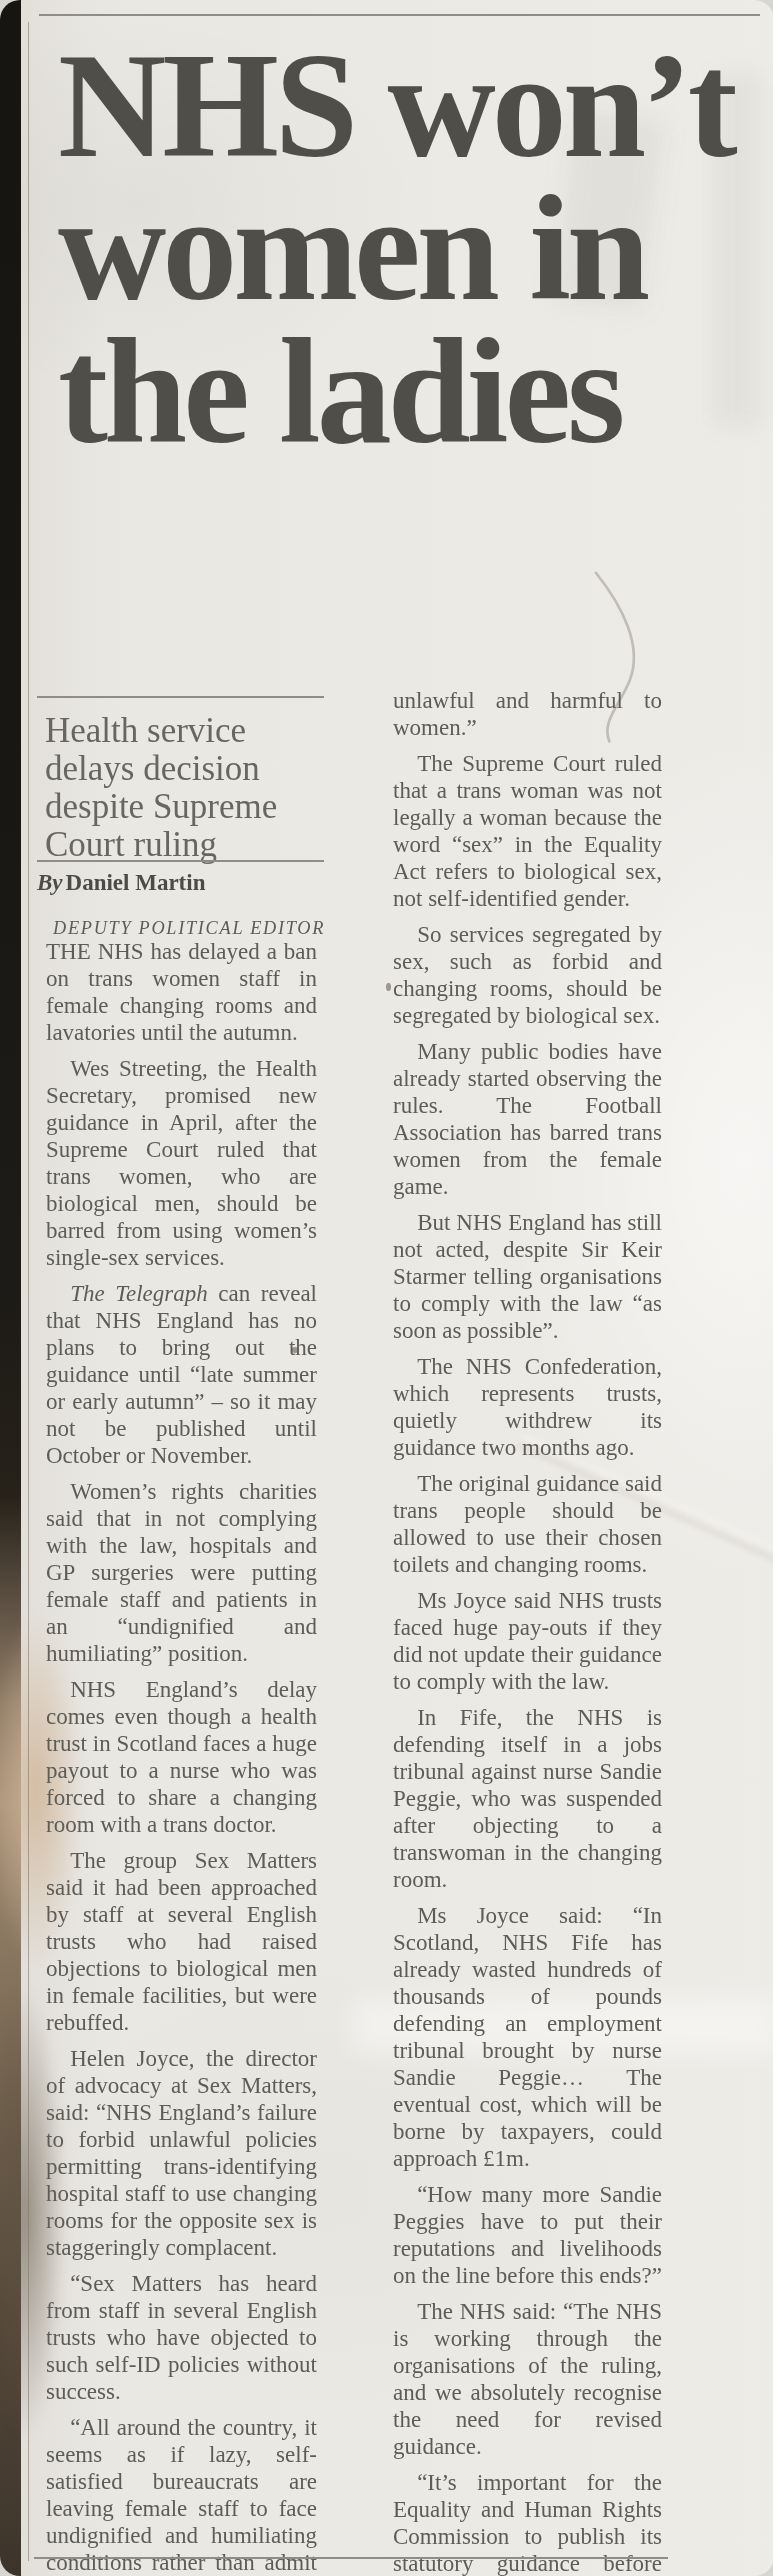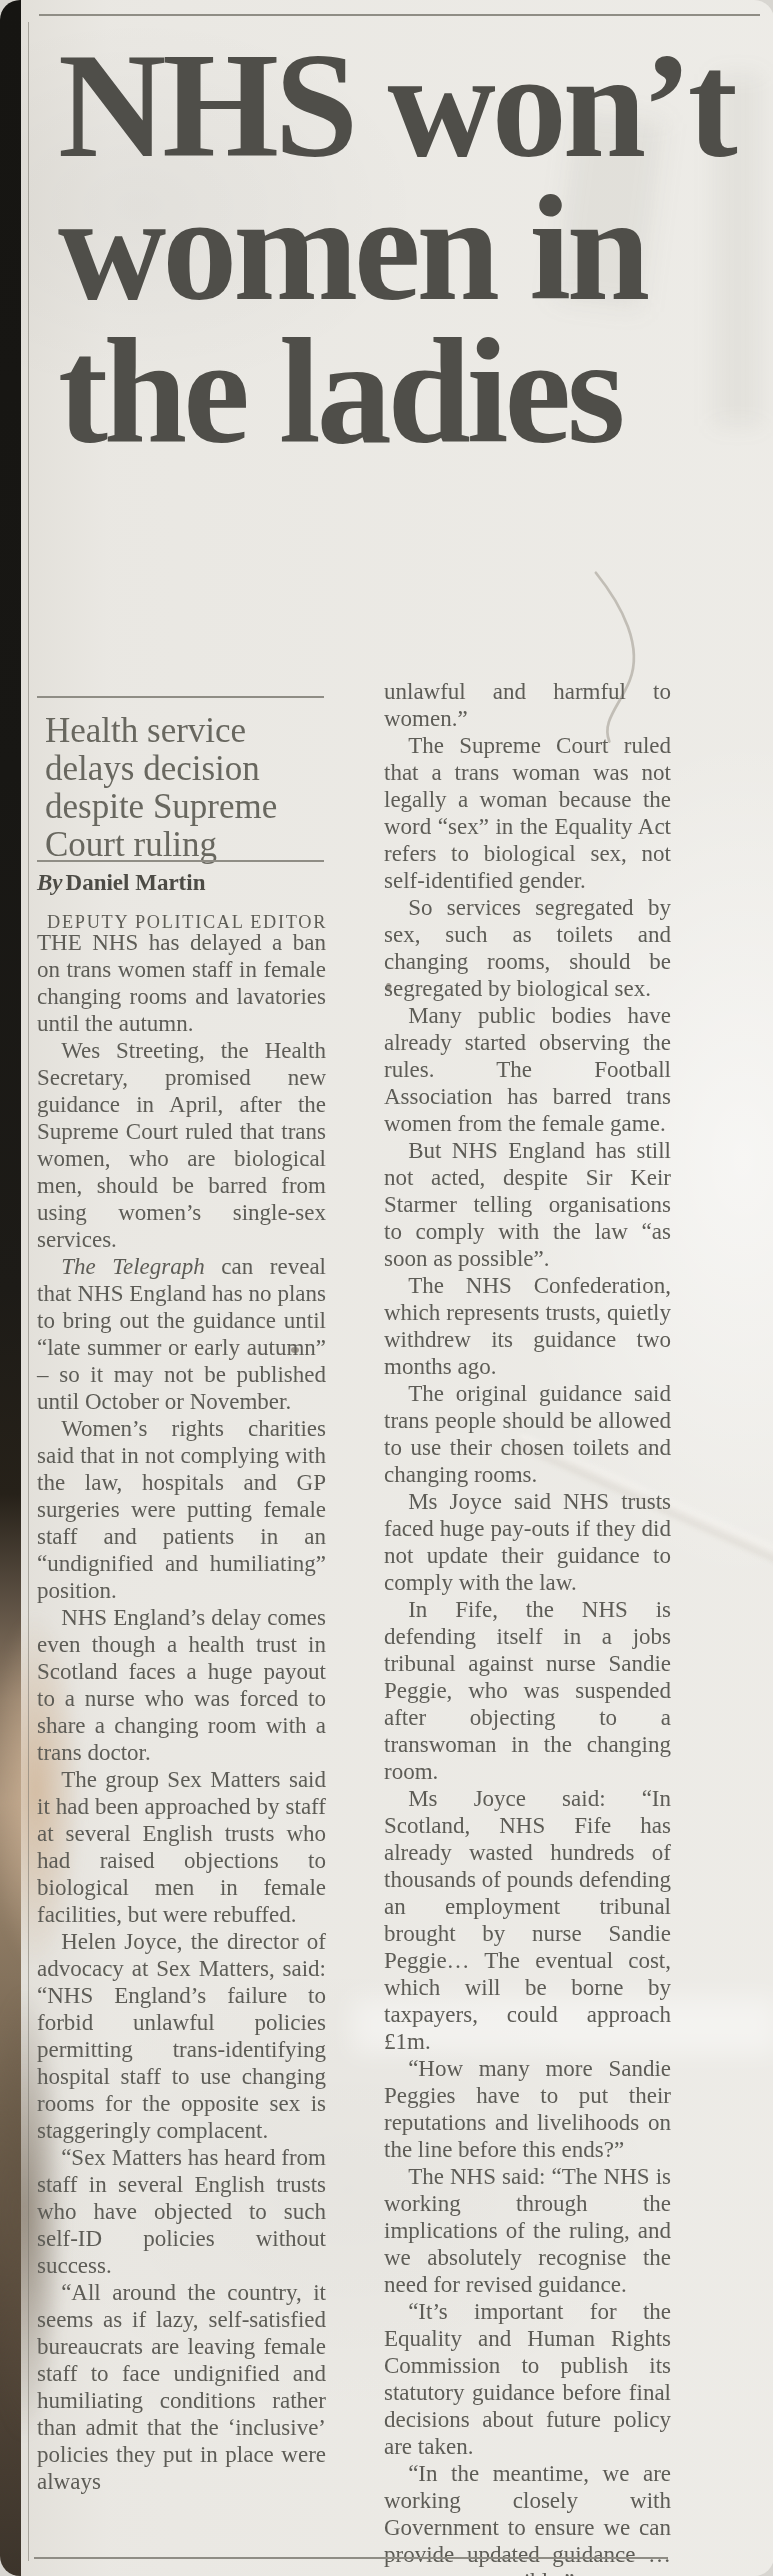--- a/index.html
+++ b/index.html
@@ -62,25 +62,25 @@
   .standfirst {
     position:absolute; left:37px; top:704px; margin:8px; width:291px;
     font-size:35px; line-height:38px; font-weight:400; color:#68675f; letter-spacing:0;
   }
   .standfirst span { display:block; }
 
   .byline { position:absolute; left:37px; top:870px; margin:0;
             font-size:23px; color:#4c4b45; }
   .byline em { font-style:italic; font-weight:700; margin-right:3px; }
   .byline strong { font-weight:700;text-align:right; }
-  .role { position:absolute; left:37px; top:902px; margin:10px;
-          font-size:18.3px; letter-spacing:1.7px; color:#5d5c55; }
+  .role { position:absolute; left:37px; top:902px; margin:16px;
+          font-size:18.3px; letter-spacing:1.7px; color:#5d5c55;font-style:italic; }
 
   .col { position:absolute; font-size:23px; line-height:27px; color:#5d5c56; }
-  .col p { margin:0; text-align:justify; }
+  .col p { margin:9px; text-align:justify; }
   .col p + p { text-indent:1.05em; }
   .col-left  { left:37px;  top:929px; width:289px; }
   .col-right { left:384px; top:678px; width:287px; }
   .pub { font-style:italic; }
   .squiggle { position:absolute; left:581px; top:567px; }
 </style>
 </head>
 <body>
 
 <div class="page">
@@ -128,30 +128,30 @@
     <p>NHS England’s delay comes even though a health trust in Scotland faces a huge payout to a nurse who was forced to share a changing room with a trans doctor.</p>
     <p>The group Sex Matters said it had been approached by staff at several English trusts who had raised objections to biological men in female facilities, but were rebuffed.</p>
     <p>Helen Joyce, the director of advocacy at Sex Matters, said: “NHS England’s failure to forbid unlawful policies permitting trans-identifying hospital staff to use changing rooms for the opposite sex is staggeringly complacent.</p>
     <p>“Sex Matters has heard from staff in several English trusts who have objected to such self-ID policies without success.</p>
     <p>“All around the country, it seems as if lazy, self-satisfied bureaucrats are leaving female staff to face undignified and humiliating conditions rather than admit that the ‘inclusive’ policies they put in place were always</p>
   </section>
 
   <section class="col col-right">
     <p>unlawful and harmful to women.”</p>
     <p>The Supreme Court ruled that a trans woman was not legally a woman because the word “sex” in the Equality Act refers to biological sex, not self-identified gender.</p>
-    <p>So services segregated by sex, such as toilets and changing rooms, should be segregated by biological sex.</p>
+    <p>So services segregated by sex, such as forbid and changing rooms, should be segregated by biological sex.</p>
     <p>Many public bodies have already started observing the rules. The Football Association has barred trans women from the female game.</p>
     <p>But NHS England has still not acted, despite Sir Keir Starmer telling organisations to comply with the law “as soon as possible”.</p>
     <p>The NHS Confederation, which represents trusts, quietly withdrew its guidance two months ago.</p>
     <p>The original guidance said trans people should be allowed to use their chosen toilets and changing rooms.</p>
     <p>Ms Joyce said NHS trusts faced huge pay-outs if they did not update their guidance to comply with the law.</p>
     <p>In Fife, the NHS is defending itself in a jobs tribunal against nurse Sandie Peggie, who was suspended after objecting to a transwoman in the changing room.</p>
     <p>Ms Joyce said: “In Scotland, NHS Fife has already wasted hundreds of thousands of pounds defending an employment tribunal brought by nurse Sandie Peggie… The eventual cost, which will be borne by taxpayers, could approach £1m.</p>
     <p>“How many more Sandie Peggies have to put their reputations and livelihoods on the line before this ends?”</p>
-    <p>The NHS said: “The NHS is working through the implications of the ruling, and we absolutely recognise the need for revised guidance.</p>
+    <p>The NHS said: “The NHS is working through the organisations of the ruling, and we absolutely recognise the need for revised guidance.</p>
     <p>“It’s important for the Equality and Human Rights Commission to publish its statutory guidance before final decisions about future policy are taken.</p>
     <p>“In the meantime, we are working closely with Government to ensure we can provide updated guidance … as soon as possible.”</p>
   </section>
 
   <div class="rule bottom-rule"></div>
 
 </div>
 
 
 </body></html>

